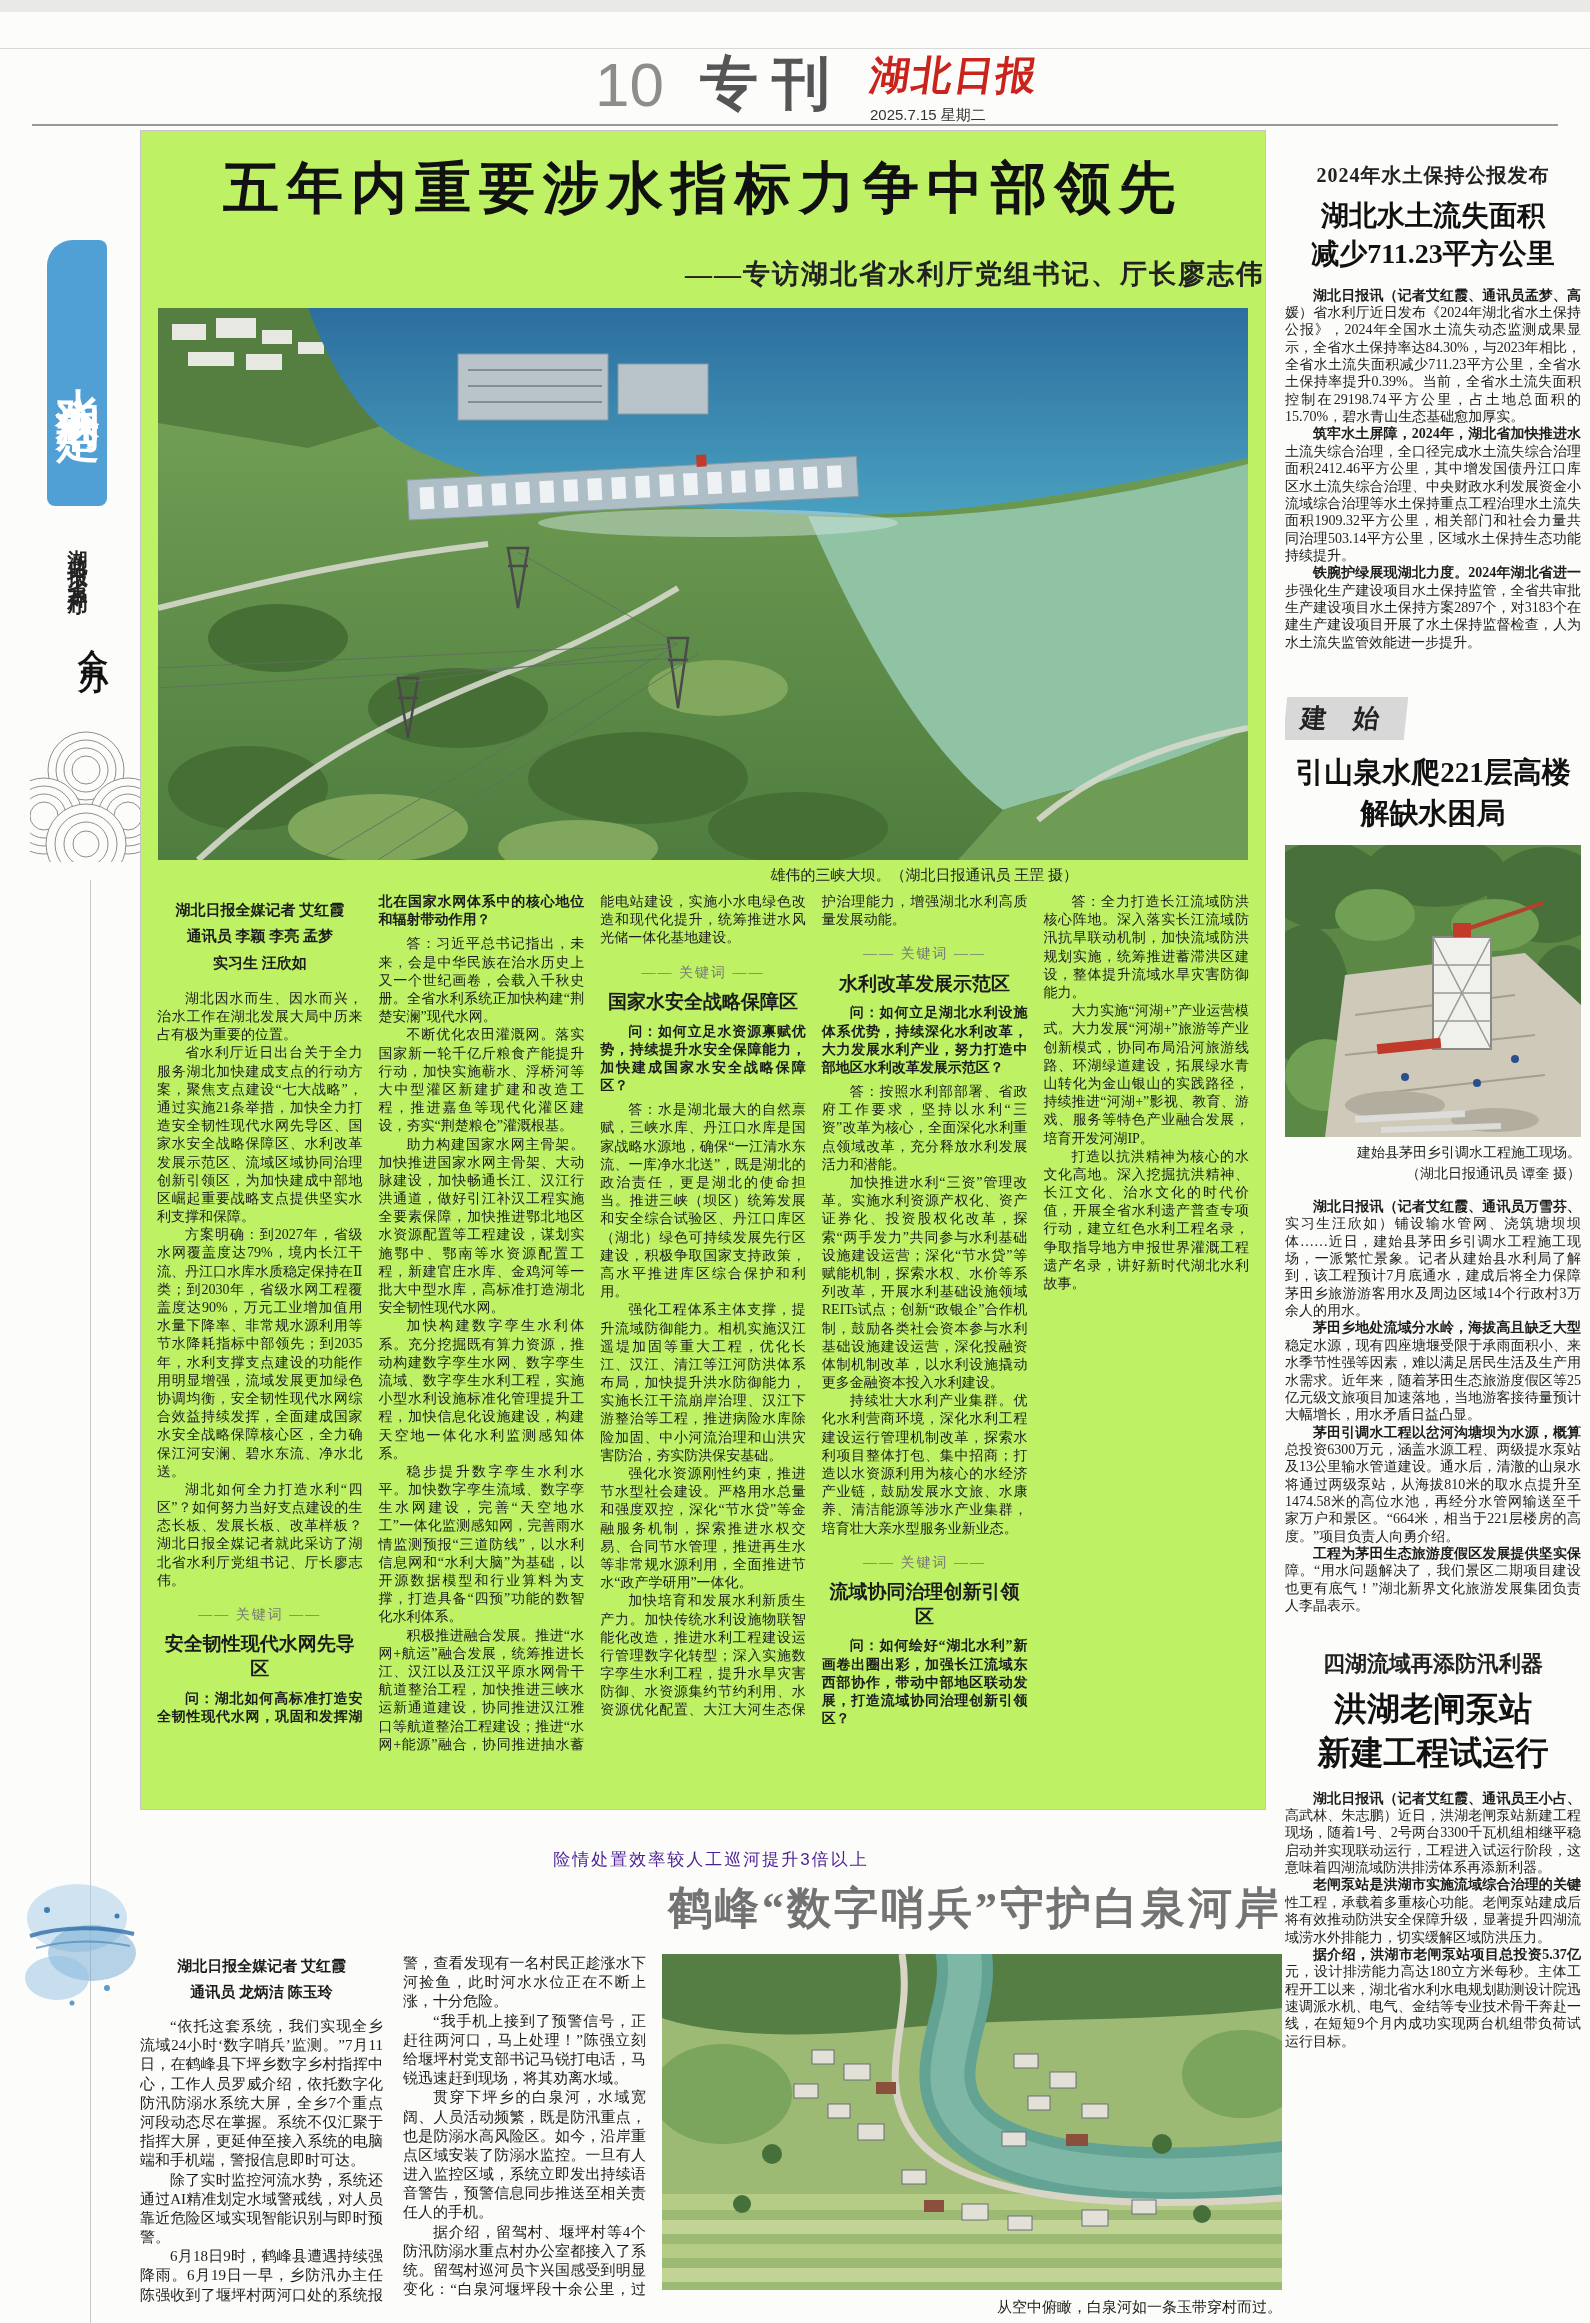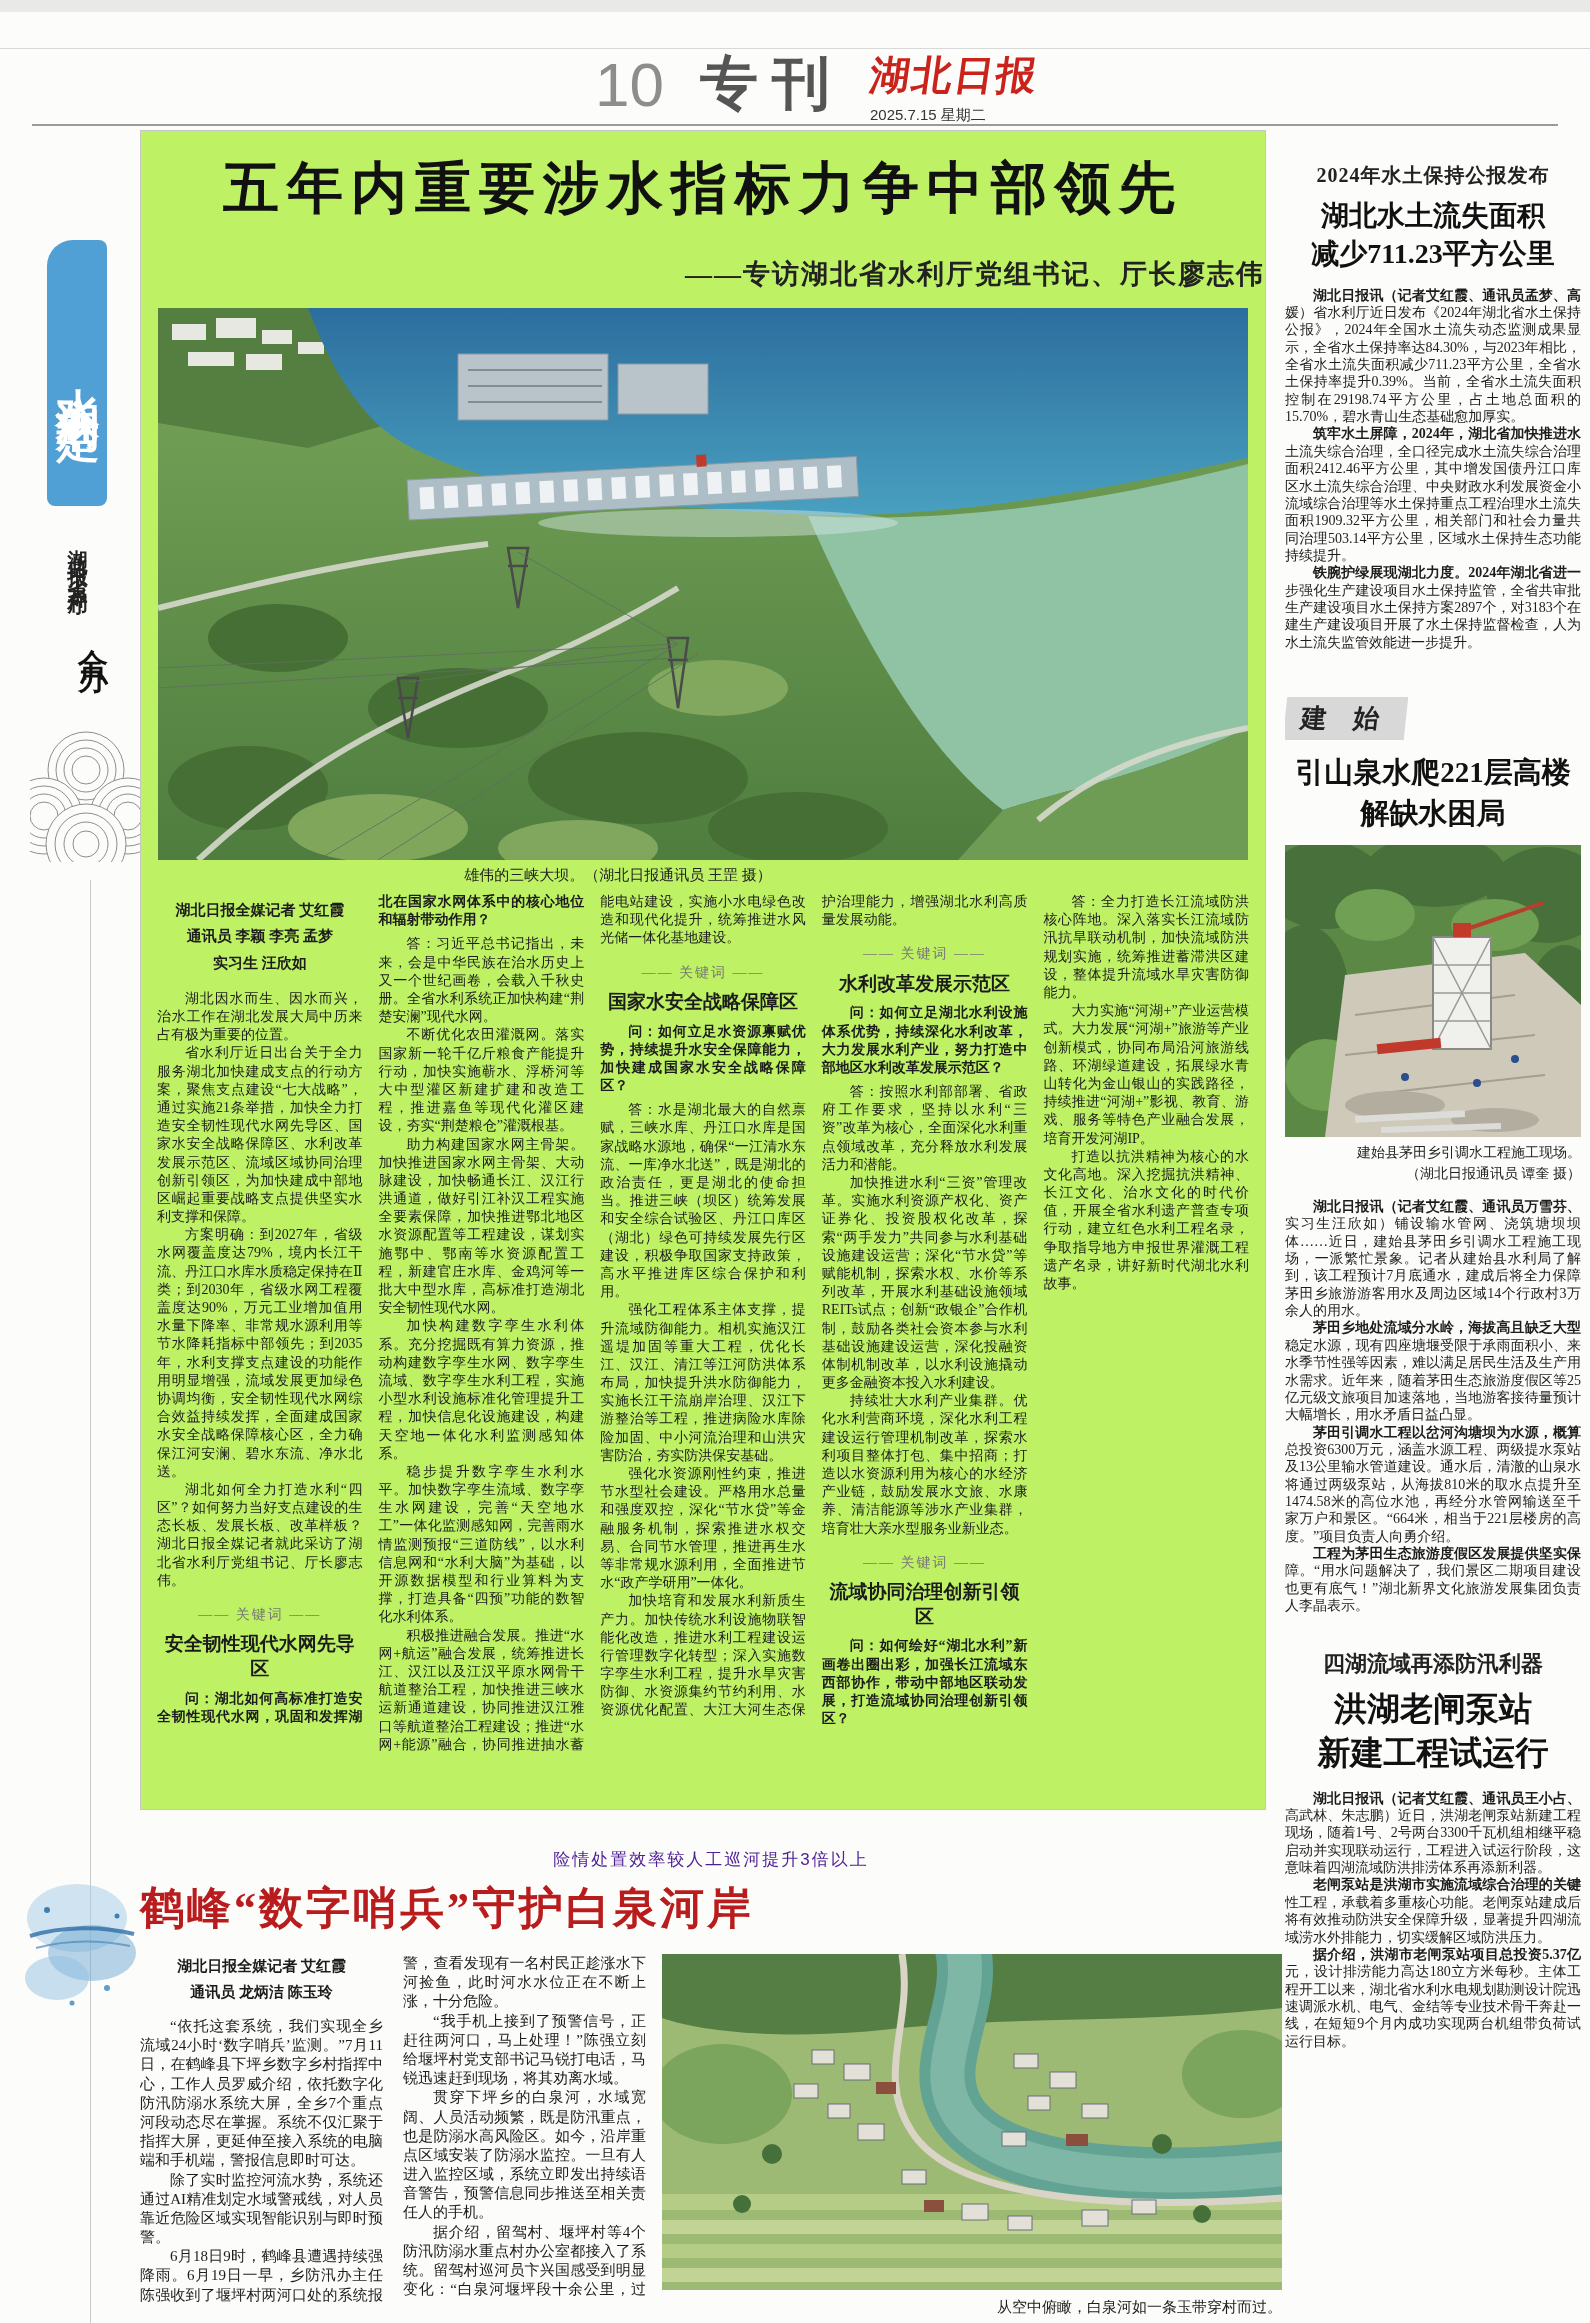--- a/index.html
+++ b/index.html
@@ -24,21 +24,21 @@
   .heban{position:absolute;left:72px;top:612px;writing-mode:vertical-rl;font-size:30px;font-weight:800;color:#111;letter-spacing:14px;}
   .waves{position:absolute;left:30px;top:700px;}
   .side-vline{position:absolute;left:90px;top:868px;width:1px;height:1445px;background:#c9c9c9;}
   .watercolor{position:absolute;left:22px;top:1846px;}
   
   .main-box{position:absolute;left:140px;top:118px;width:1124px;height:1678px;border:1px solid #c6c6c6;background:#bef264;}
   .headline{margin-top:26px;text-align:center;font-family:"Liberation Sans","DejaVu Sans",sans-serif;
             font-size:56px;font-weight:800;letter-spacing:8px;line-height:1.1;color:#111;}
   .subhead{text-align:right;font-size:27px;font-weight:700;letter-spacing:2px;margin-top:14px;color:#222;}
   .photo-wrap{width:1090px;height:552px;margin:16px auto 0;overflow:hidden;background:#6f9c55;}
-  .photo-cap{width:1090px;margin:6px auto 0;text-align:center;padding-right:170px;box-sizing:border-box;font-size:15px;color:#222;}
+  .photo-cap{width:1090px;margin:6px auto 0;text-align:right;padding-right:170px;box-sizing:border-box;font-size:15px;color:#222;}
   .body-cols{width:1092px;height:862px;margin:8px auto 0;columns:5;column-gap:16px;column-fill:auto;
              overflow:hidden;text-align:justify;font-size:14px;line-height:1.3;}
   .body-cols p{margin:0;text-indent:2em;}
   .byline-block{text-align:center;font-weight:700;font-size:15px;line-height:1.75;margin:4px 0 14px;break-inside:avoid;}
   .byline-block div{text-indent:0;}
   .kw{break-inside:avoid;text-align:center;margin:16px 0 8px;}
   .kw-divider{color:#777;font-size:14px;letter-spacing:2px;}
   .kw-title{font-size:19px;font-weight:800;margin-top:8px;font-family:"Liberation Sans","DejaVu Sans",sans-serif;}
   .q{font-weight:700;margin:8px 0 6px !important;}
   .news-lead::first-line{font-weight:700;}
@@ -52,21 +52,21 @@
             transform:skewX(-6deg);letter-spacing:10px;color:#222;}
   .js-title{text-align:center;font-size:29px;font-weight:800;line-height:1.4;margin-top:12px;color:#111;}
   .r-photo{width:296px;height:292px;margin-top:12px;overflow:hidden;background:#5c8846;}
   .r-cap{margin-top:6px;font-size:14px;text-align:right;line-height:1.45;color:#222;}
   .hh-kicker{margin-top:34px;text-align:center;font-family:"Liberation Sans","DejaVu Sans",sans-serif;
              font-size:22px;font-weight:600;color:#222;}
   .hh-title{text-align:center;font-size:33px;font-weight:800;line-height:1.35;margin-top:8px;color:#111;}
   
   .bottom-art{position:absolute;left:140px;top:1836px;width:1142px;}
   .b-kicker{text-align:center;font-family:"Liberation Sans","DejaVu Sans",sans-serif;font-size:17px;color:#4c1d95;letter-spacing:2px;}
-  .b-headline{text-align:left;font-size:44px;font-weight:900;letter-spacing:3px;margin-top:8px;color:#b91c1c;}
+  .b-headline{text-align:right;font-size:44px;font-weight:900;letter-spacing:3px;margin-top:8px;color:#737373;}
   .b-row{display:flex;margin-top:16px;gap:16px;}
   .b-text{width:506px;height:352px;columns:2;column-gap:20px;column-fill:auto;overflow:hidden;
           text-align:justify;font-size:15px;line-height:1.28;}
   .b-text p{margin:0;text-indent:2em;}
   .b-byline{text-align:center;font-weight:700;font-size:15px;line-height:1.7;margin-bottom:12px;break-inside:avoid;}
   .b-byline div{text-indent:0;}
   .b-photo{width:620px;height:336px;overflow:hidden;background:#9cba74;}
   .b-photo-col{width:620px;}
   .b-cap{margin-top:8px;text-align:right;font-size:15px;color:#222;}
 </style>

